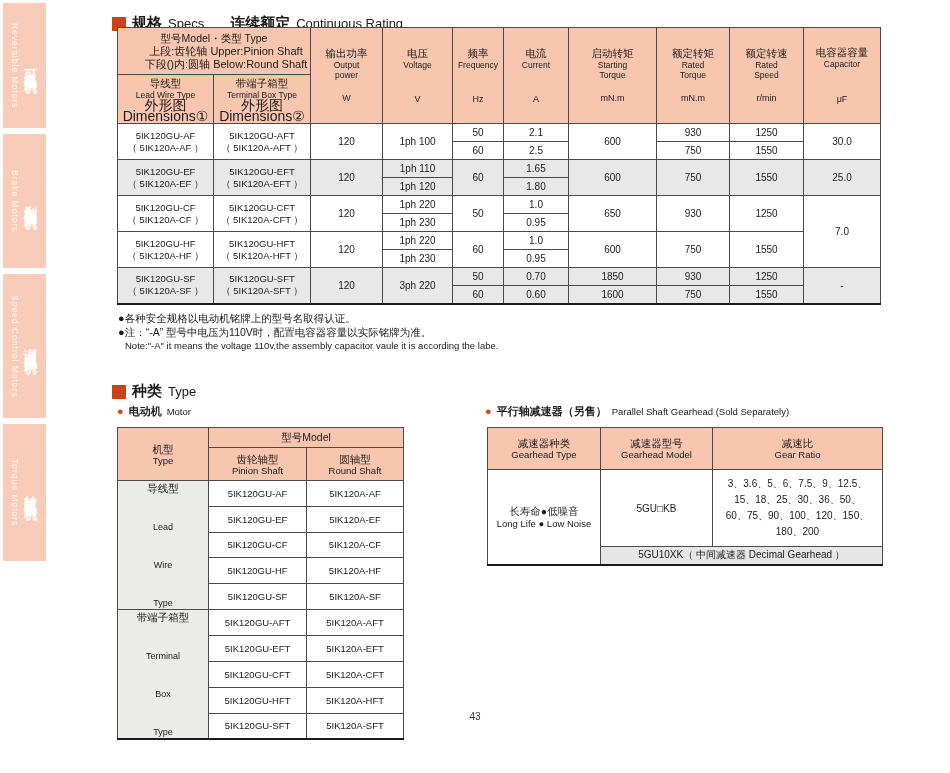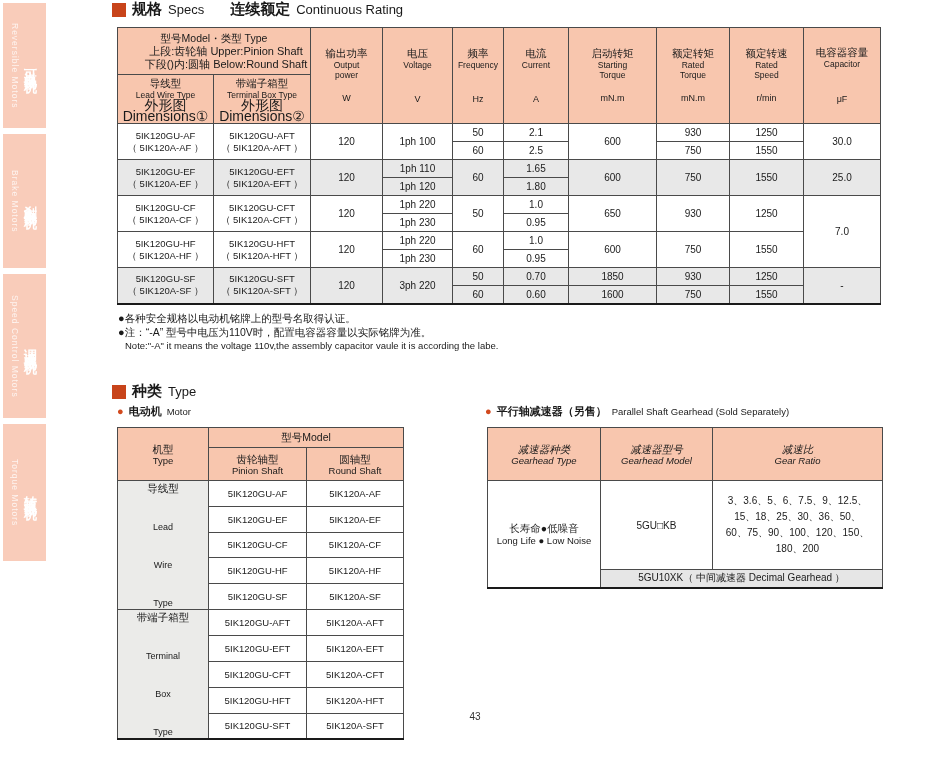--- a/index.html
+++ b/index.html
@@ -55,25 +55,25 @@
   #motor-table tr.h1 { height:20px; }
   #motor-table tr.h2 { height:33px; }
   #motor-table tr.mr { height:18px; }
   #motor-table td { font-size:9.5px; background:#fff; }
   td.lbl { background:#ebebe9 !important; }
   .lbl span { display:block; }
   .lbl .lz { font-size:10.5px; line-height:14px; }
   .lbl .le { font-size:9px; line-height:11px;margin-top:27px; }
 
   
-  #gear-table tr.h1 { height:53px;font-style:italic; }
+  #gear-table tr.h1 { height:42px; }
   #gear-table td { font-size:10px; background:#fff; }
   #gear-table tr.big { height:72px; }
   #gear-table tr.dec { height:18px; }
-  .ratio-cell { padding:12px 12px !important; line-height:16px; }
+  .ratio-cell { padding:6px 12px !important; line-height:16px; }
   .gh-type .lz { display:block; font-size:10.5px; line-height:14px; }
   .gh-type .le { display:block; font-size:9.5px; line-height:12px; }
   td.decimal { background:#e6e6e6 !important; }
 
   #page-num { position:absolute; left:0; top:711px; width:950px; text-align:center; font-size:10px; color:#333; }
 </style>
 </head>
 <body>
 
 <div id="page">
@@ -88,21 +88,21 @@
   </div>
   <div class="side-tab" style="top:274px;height:144px;">
     <span class="tab-en">Speed Control Motors</span>
     <span class="tab-zh">调速电动机</span>
   </div>
   <div class="side-tab" style="top:424px;height:137px;">
     <span class="tab-en">Torque Motors</span>
     <span class="tab-zh">转矩电动机</span>
   </div>
 
-  <div class="sec-title" style="left:112px;top:0;">
+  <div class="sec-title" style="left:112px;top:14px;">
     <span class="red-sq"></span>
     <span class="t-zh">规格</span>
     <span class="t-en">Specs</span>
     <span class="t-gap"></span>
     <span class="t-zh">连续额定</span>
     <span class="t-en">Continuous Rating</span>
   </div>
 
   <table id="specs-table" class="tbl" style="left:117px;top:27px;width:764px;">
     <colgroup>

